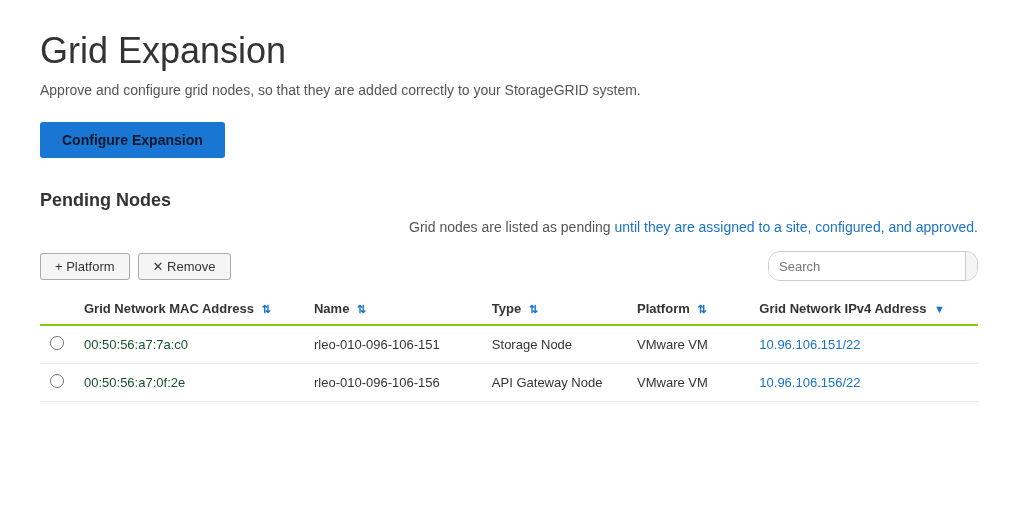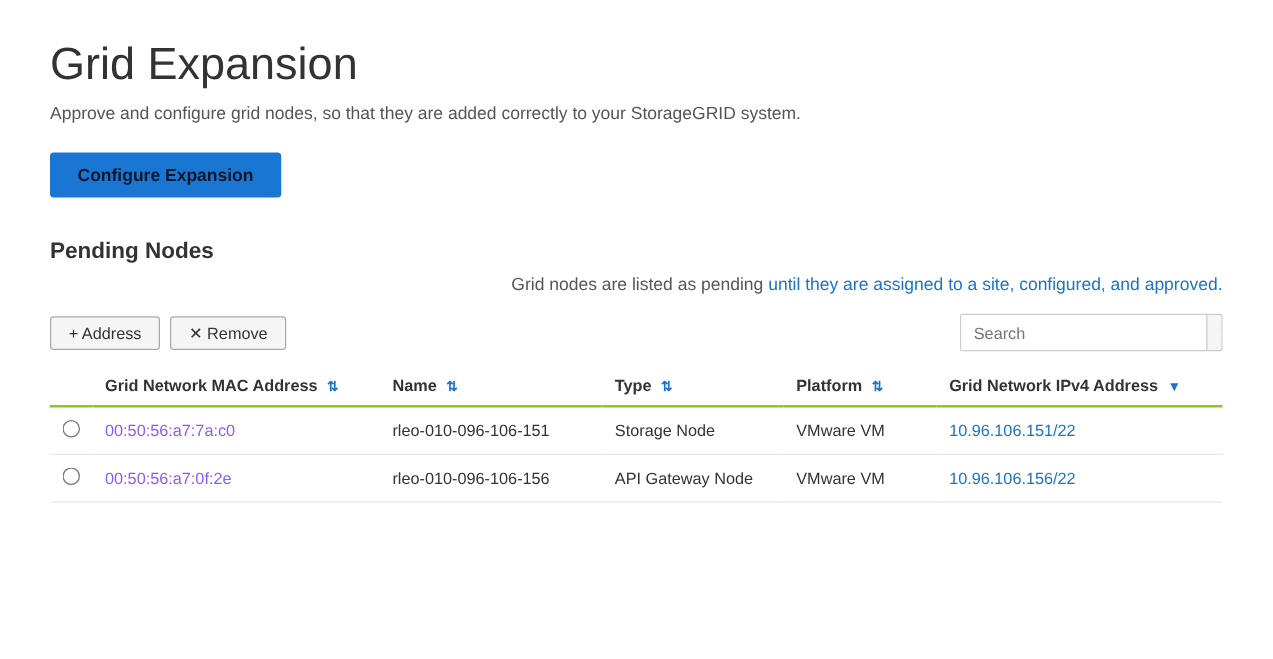--- a/index.html
+++ b/index.html
@@ -83,21 +83,21 @@
       cursor: pointer;
       font-size: 13px;
       display: flex;
       align-items: center;
       gap: 4px;
     }
     .search-wrapper {
       display: flex;
       align-items: center;
       border: 1px solid #ccc;
-      border-radius: 2px;
+      border-radius: 12px;
       overflow: hidden;
       width: 210px;
     }
     .search-input {
       border: none;
       outline: none;
       padding: 6px 10px;
       font-size: 13px;
       flex: 1;
       color: #333;
@@ -132,21 +132,21 @@
       font-size: 11px;
     }
     tbody tr {
       border-bottom: 1px solid #e8e8e8;
     }
     tbody td {
       padding: 10px 10px;
       vertical-align: middle;
     }
     .mac-address {
-      color: #8b5cf6;
+      color: #14532d;
       text-decoration: none;
       font-size: 13px;
     }
     .ipv4-address {
       color: #1a73c8;
       text-decoration: none;
     }
     .radio-col {
       width: 30px;
       text-align: center;
@@ -177,21 +177,21 @@
 
   
   <div>
     <h2 class="section-title">Pending Nodes</h2>
     <p class="section-desc">
       Grid nodes are listed as pending <a class="link-text">until they are assigned to a site, configured, and approved.</a>
     </p>
 
     <div class="toolbar">
       <div class="toolbar-left">
-        <button class="btn-approve">+ Address</button>
+        <button class="btn-approve">+ Platform</button>
         <button class="btn-remove">✕ Remove</button>
       </div>
       <div class="search-wrapper">
         <input class="search-input" type="text" placeholder="Search" style="">
         <button class="search-btn">
           <span>🔍</span>
         </button>
       </div>
     </div>
 

